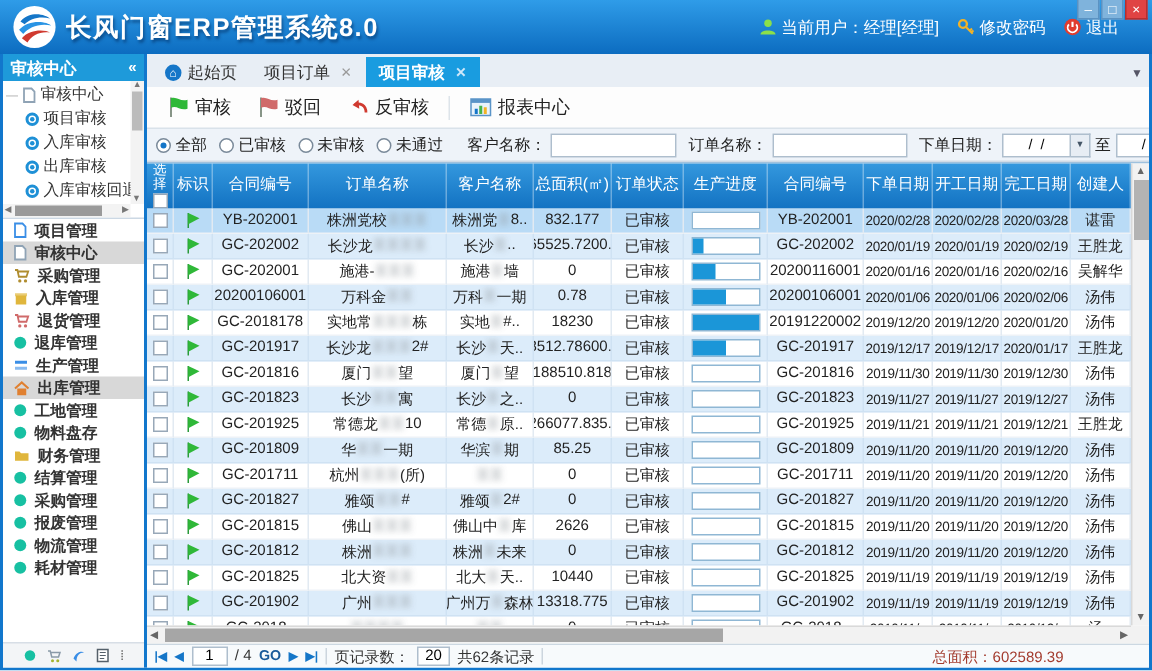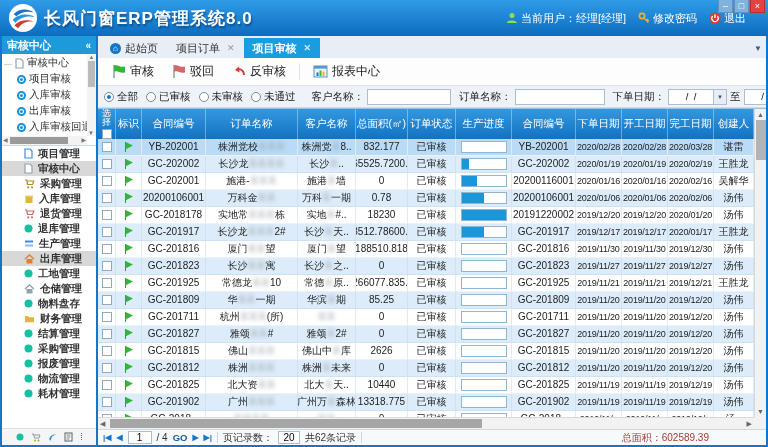--- a/index.html
+++ b/index.html
@@ -37,21 +37,21 @@
   .tree-row.child { padding-left:13px; }
   .tree-guide { color:#aaa; font-size:8px; }
   .radio-ico { width:9px; height:9px; border-radius:50%; background:#fff; border:2px solid #1e90d6; position:relative; flex:0 0 9px; }
   .radio-ico::after { content:""; position:absolute; inset:1px; border-radius:50%; background:#1e90d6; }
   .tree-vscroll { position:absolute; right:0; top:0; bottom:9px; width:9px; background:#f3f3f3; font-size:6px; color:#777; text-align:center; }
   .tree-vthumb { width:7px; height:26px; background:#bbb; margin:1px auto; }
   .tree-hscroll { position:absolute; left:0; right:9px; bottom:0; height:9px; background:#f3f3f3; }
   .tree-hthumb { position:absolute; left:8px; top:1px; height:7px; width:58px; background:#9a9a9a; }
   .tree-harrow { position:absolute; top:0; font-size:6px; color:#777; line-height:9px; }
   .side-menu { flex:1; overflow:hidden; }
-  .side-item { height:15px; display:flex; align-items:center; gap:5px; padding-left:22px; font-size:10.5px;
+  .side-item { height:15px; display:flex; align-items:center; gap:5px; padding-left:7px; font-size:10.5px;
                font-weight:bold; color:#333; cursor:pointer; white-space:nowrap; }
   .side-item.selected { background:#d8d8d8; }
   .side-footer { flex:0 0 17px; background:#f3f5f7; border-top:1px solid #d7dee6;
                  display:flex; align-items:center; justify-content:center; gap:7px; }
   .dots-more { font-size:9px; color:#555; letter-spacing:-1px; }
 
   
   .main { flex:1; display:flex; flex-direction:column; min-width:0; background:#fff; }
   .tabbar { flex:0 0 22px; background:#e8eef5; display:flex; align-items:flex-end; padding-left:3px; position:relative; }
   .tab { height:20px; display:flex; align-items:center; gap:4px; padding:0 9px; font-size:11px; color:#333; cursor:pointer; white-space:nowrap; }
@@ -292,29 +292,20 @@
           <div class="side-item">
             <span class="ico">
               <svg width="9" height="9">
                 <circle cx="4.5" cy="4.5" r="4" fill="#17c0a2"></circle>
               </svg>
             </span>
     <span>工地管理</span>
           </div>
           <div class="side-item">
             <span class="ico">
-              <svg width="11" height="10" viewBox="0 0 11 10">
-                <path d="M1 5 L5.5 1 L10 5" fill="none" stroke="#8fa3b5" stroke-width="1.4"></path>
-                <rect x="2.5" y="5" width="6" height="4.5" fill="#8fa3b5"></rect>
-              </svg>
-            </span>
-    <span>仓储管理</span>
-          </div>
-          <div class="side-item">
-            <span class="ico">
               <svg width="9" height="9">
                 <circle cx="4.5" cy="4.5" r="4" fill="#17c0a2"></circle>
               </svg>
             </span>
     <span>物料盘存</span>
           </div>
           <div class="side-item">
             <span class="ico">
               <svg width="11" height="9" viewBox="0 0 11 9">
                 <path d="M1 2 h3 l1 1.2 h5 v5 h-9 Z" fill="#e0b63c"></path>

